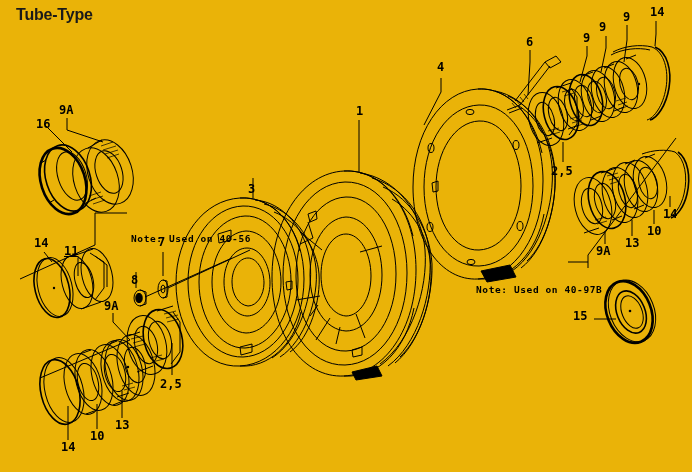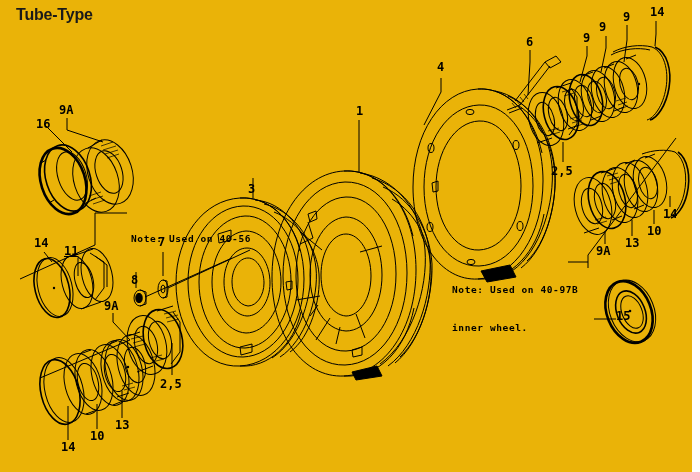--- a/index.html
+++ b/index.html
@@ -464,24 +464,23 @@
   <div class="callout" style="left:526px; top:36px;">6</div>
   <div class="callout" style="left:551px; top:165px;">2,5</div>
   <div class="callout" style="left:583px; top:32px;">9</div>
   <div class="callout" style="left:599px; top:21px;">9</div>
   <div class="callout" style="left:623px; top:11px;">9</div>
   <div class="callout" style="left:650px; top:6px;">14</div>
   <div class="callout" style="left:596px; top:245px;">9A</div>
   <div class="callout" style="left:625px; top:237px;">13</div>
   <div class="callout" style="left:647px; top:225px;">10</div>
   <div class="callout" style="left:663px; top:208px;">14</div>
-  <div class="callout" style="left:573px; top:310px;margin-left:43px;">15</div>
+  <div class="callout" style="left:573px; top:310px;">15</div>
 
   <div class="note" style="left:131px; top:207px;">
     <div>Note: Used on 40-56</div>
   </div>
 
-  <div class="note" style="left:452px; top:258px;">
+  <div class="note" style="left:476px; top:258px;">
     <div>Note: Used on 40-97B</div>
-    <div>inner wheel.</div>
   </div>
 
 </div>
 
 </body></html>

